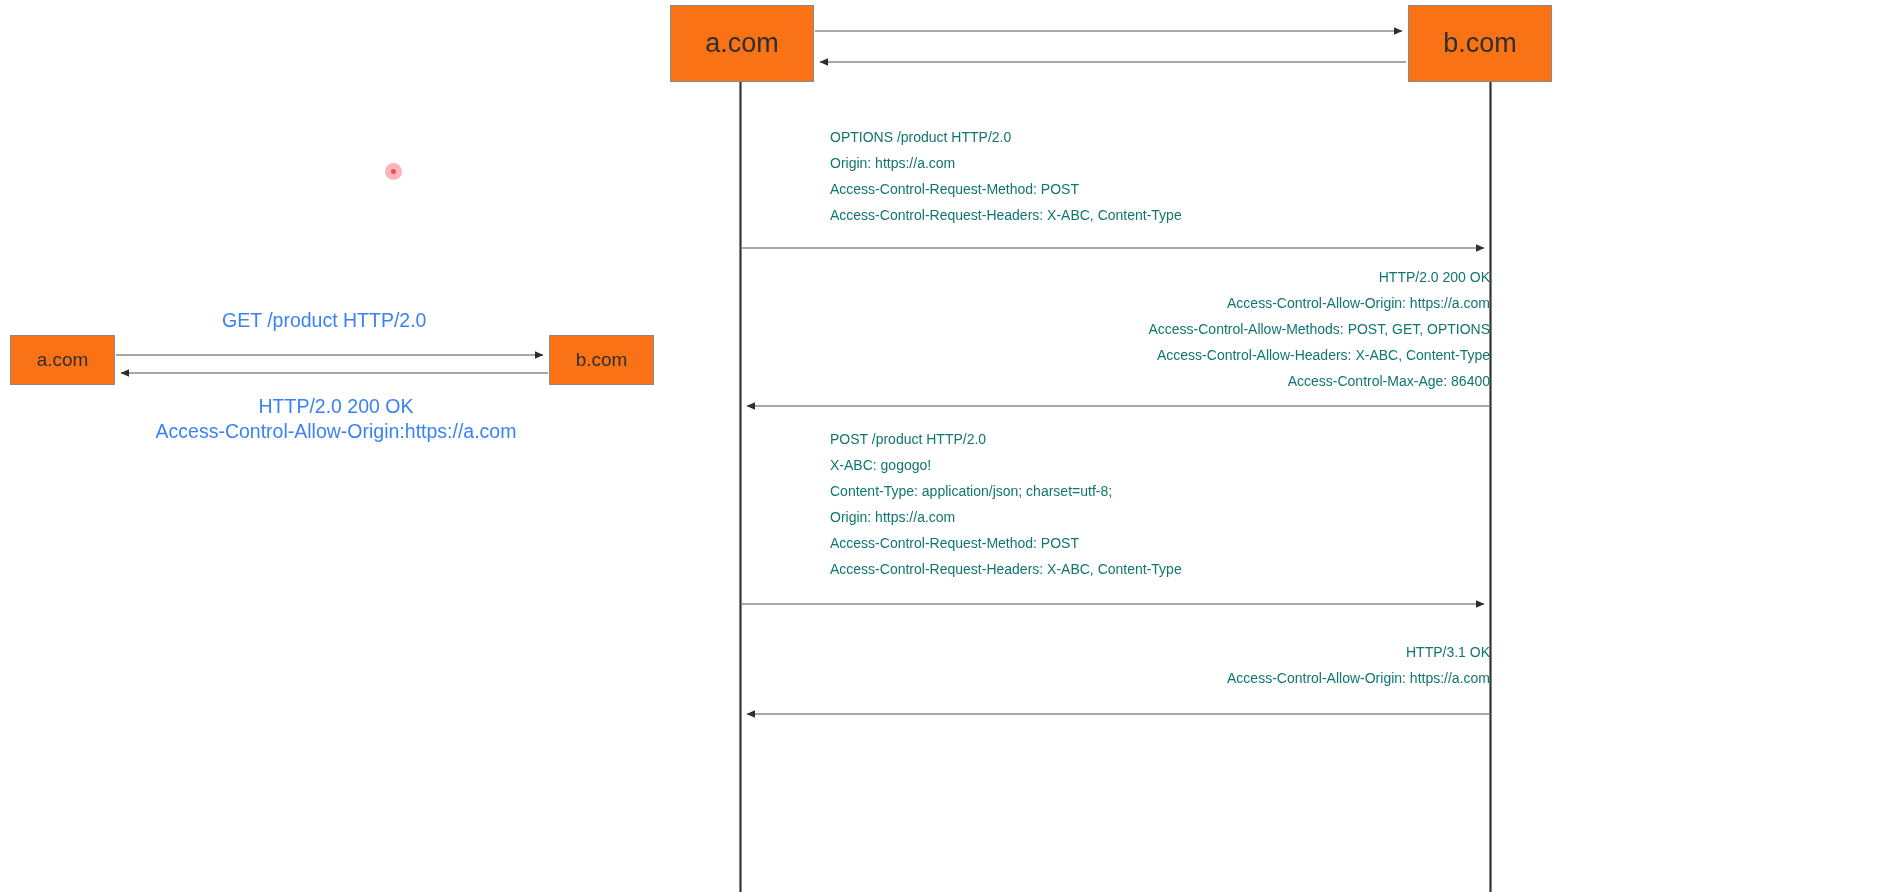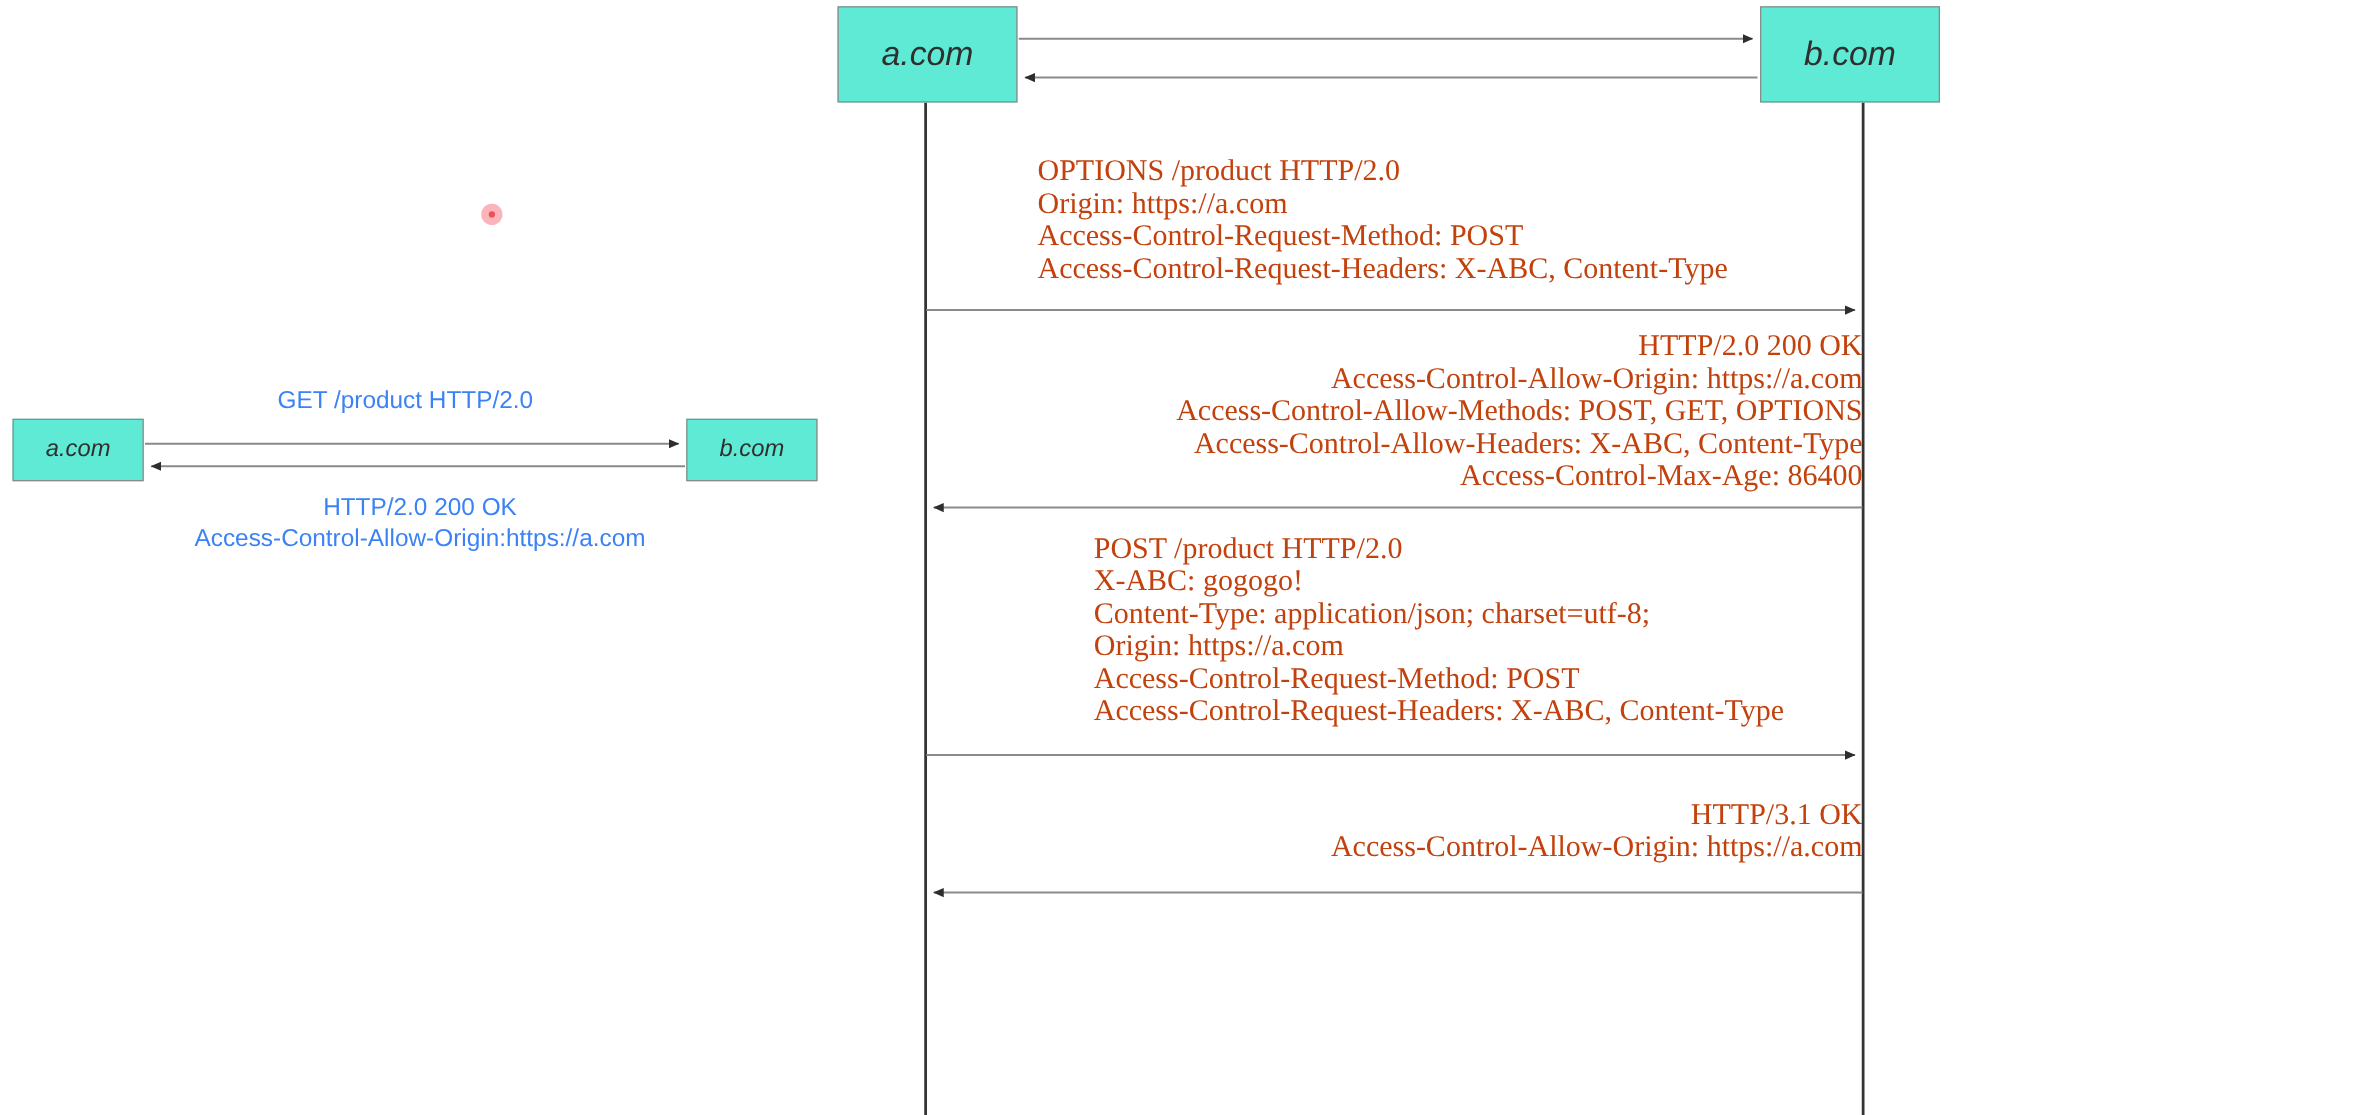--- a/index.html
+++ b/index.html
@@ -22,27 +22,26 @@
   svg.lines {
     position: absolute;
     left: 0; top: 0;
     width: 1902px;
     height: 892px;
     pointer-events: none;
   }
   .node-box {
     position: absolute;
     border: 1.6px solid #8a8a8a;
-    background: #5eead4;
+    background: #f97316;
     box-sizing: border-box;
     display: flex;
     align-items: center;
     justify-content: center;
     color: #2f2f2f;
-    font-style: italic;
   }
   
   #left-a-box {
     left: 10px; top: 335px; width: 105px; height: 50px;
     font-size: 19px;
   }
   #left-b-box {
     left: 549px; top: 335px; width: 105px; height: 50px;
     font-size: 19px;
   }
@@ -66,32 +65,31 @@
   #right-a-box {
     left: 670px; top: 5px; width: 144px; height: 77px;
     font-size: 27px;
   }
   #right-b-box {
     left: 1408px; top: 5px; width: 144px; height: 77px;
     font-size: 27px;
   }
   .msg-block {
     position: absolute;
-    font-size: 24px;
+    font-size: 14px;
     line-height: 26px;
     white-space: pre;
-    color: #c2410c;
-    font-family: Liberation Serif, serif;
+    color: #0f766e;
   }
   .msg-block.left-align { text-align: left; }
   .msg-block.right-align { text-align: right; }
 
   #msg-options   { left: 830px; top: 124px; }
   #msg-preflight-resp { left: 790px;  top: 264px; width: 700px; }
-  #msg-post      { left: 830px; top: 426px; margin-left: 45px; }
+  #msg-post      { left: 830px; top: 426px; }
   #msg-final-resp{ left: 790px;  top: 639px; width: 700px; }
 
   
   #cursor-dot {
     position: absolute;
     left: 385px; top: 163px;
     width: 17px; height: 17px;
     border-radius: 50%;
     background: #fba7ae;
     opacity: 0.85;

